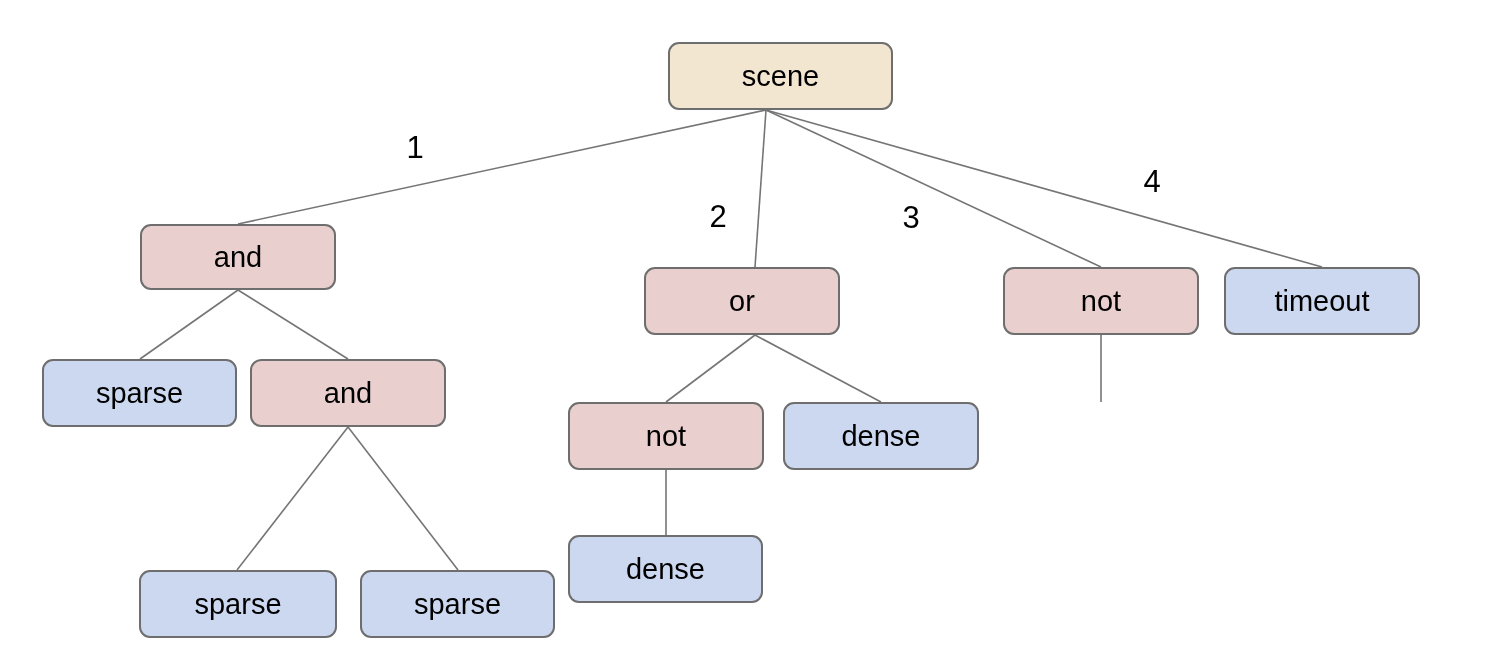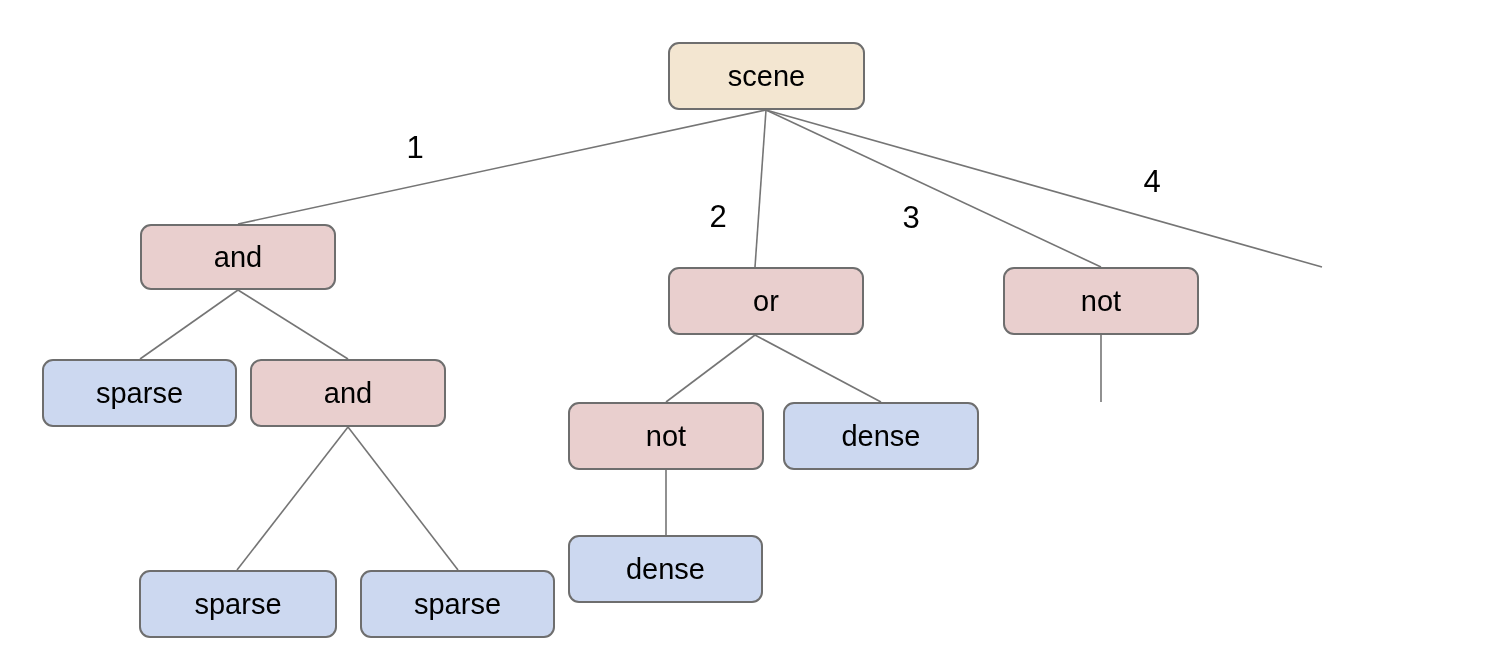--- a/index.html
+++ b/index.html
@@ -69,24 +69,25 @@
     <line class="edge" x1="755" y1="335" x2="881" y2="402"></line>
     <line class="edge" x1="666" y1="470" x2="666" y2="535"></line>
     <line class="edge" x1="1101" y1="335" x2="1101" y2="402"></line>
   </svg>
 
   <span class="edge-label" style="left:415px; top:147px;">1</span>
   <span class="edge-label" style="left:718px; top:216px;">2</span>
   <span class="edge-label" style="left:911px; top:217px;">3</span>
   <span class="edge-label" style="left:1152px; top:181px;">4</span>
 
-  <div class="node root" style="left:668px;  top:42px;  width:197px; height:68px;">scene</div>
+  <div class="node root" style="left:668px;  top:42px;  width:225px; height:68px;">scene</div>
   <div class="node operator" style="left:140px;  top:224px; width:196px; height:66px;">and</div>
-  <div class="node operator" style="left:668px;  top:267px; width:196px; height:68px;">or</div>
+  <div class="node operator" style="left:644px;  top:267px; width:196px; height:68px;">or</div>
   <div class="node operator" style="left:1003px; top:267px; width:196px; height:68px;">not</div>
+  <div class="node leaf" style="left:1224px; top:267px; width:196px; height:68px;">timeout</div>
   <div class="node leaf" style="left:42px;   top:359px; width:195px; height:68px;">sparse</div>
   <div class="node operator" style="left:250px;  top:359px; width:196px; height:68px;">and</div>
   <div class="node operator" style="left:568px;  top:402px; width:196px; height:68px;">not</div>
   <div class="node leaf" style="left:783px;  top:402px; width:196px; height:68px;">dense</div>
   <div class="node leaf" style="left:568px;  top:535px; width:195px; height:68px;">dense</div>
   <div class="node leaf" style="left:139px;  top:570px; width:198px; height:68px;">sparse</div>
   <div class="node leaf" style="left:360px;  top:570px; width:195px; height:68px;">sparse</div>
 
 </div>
 

